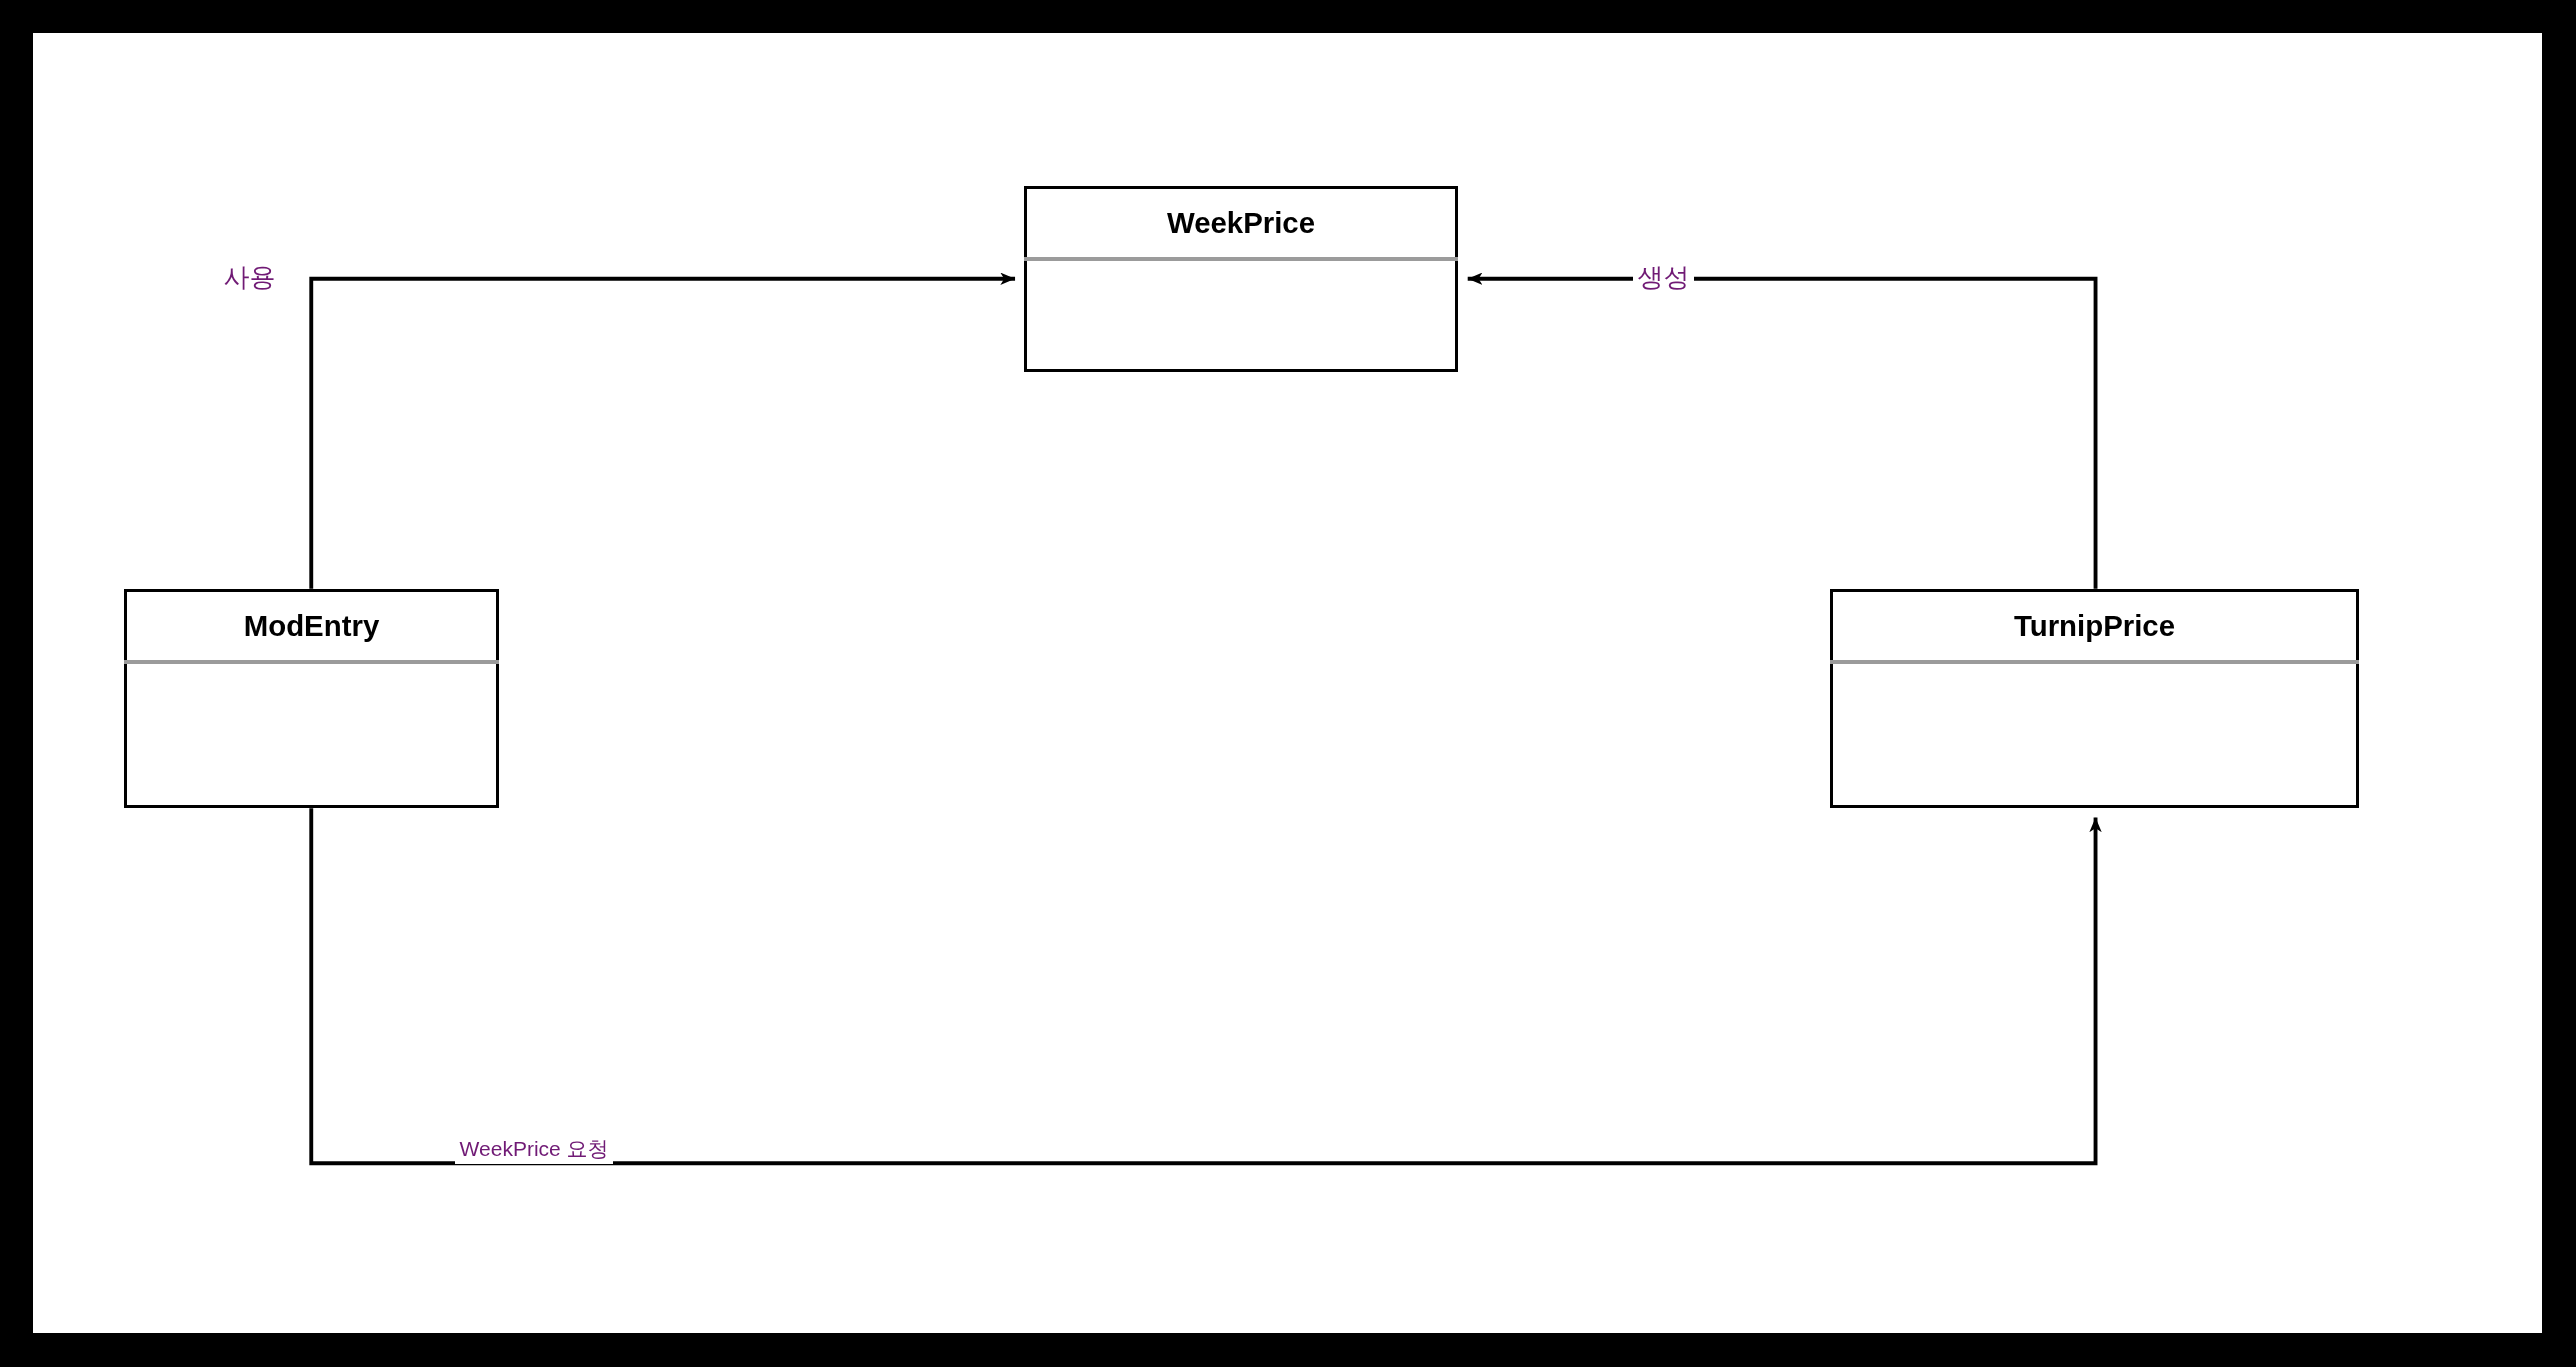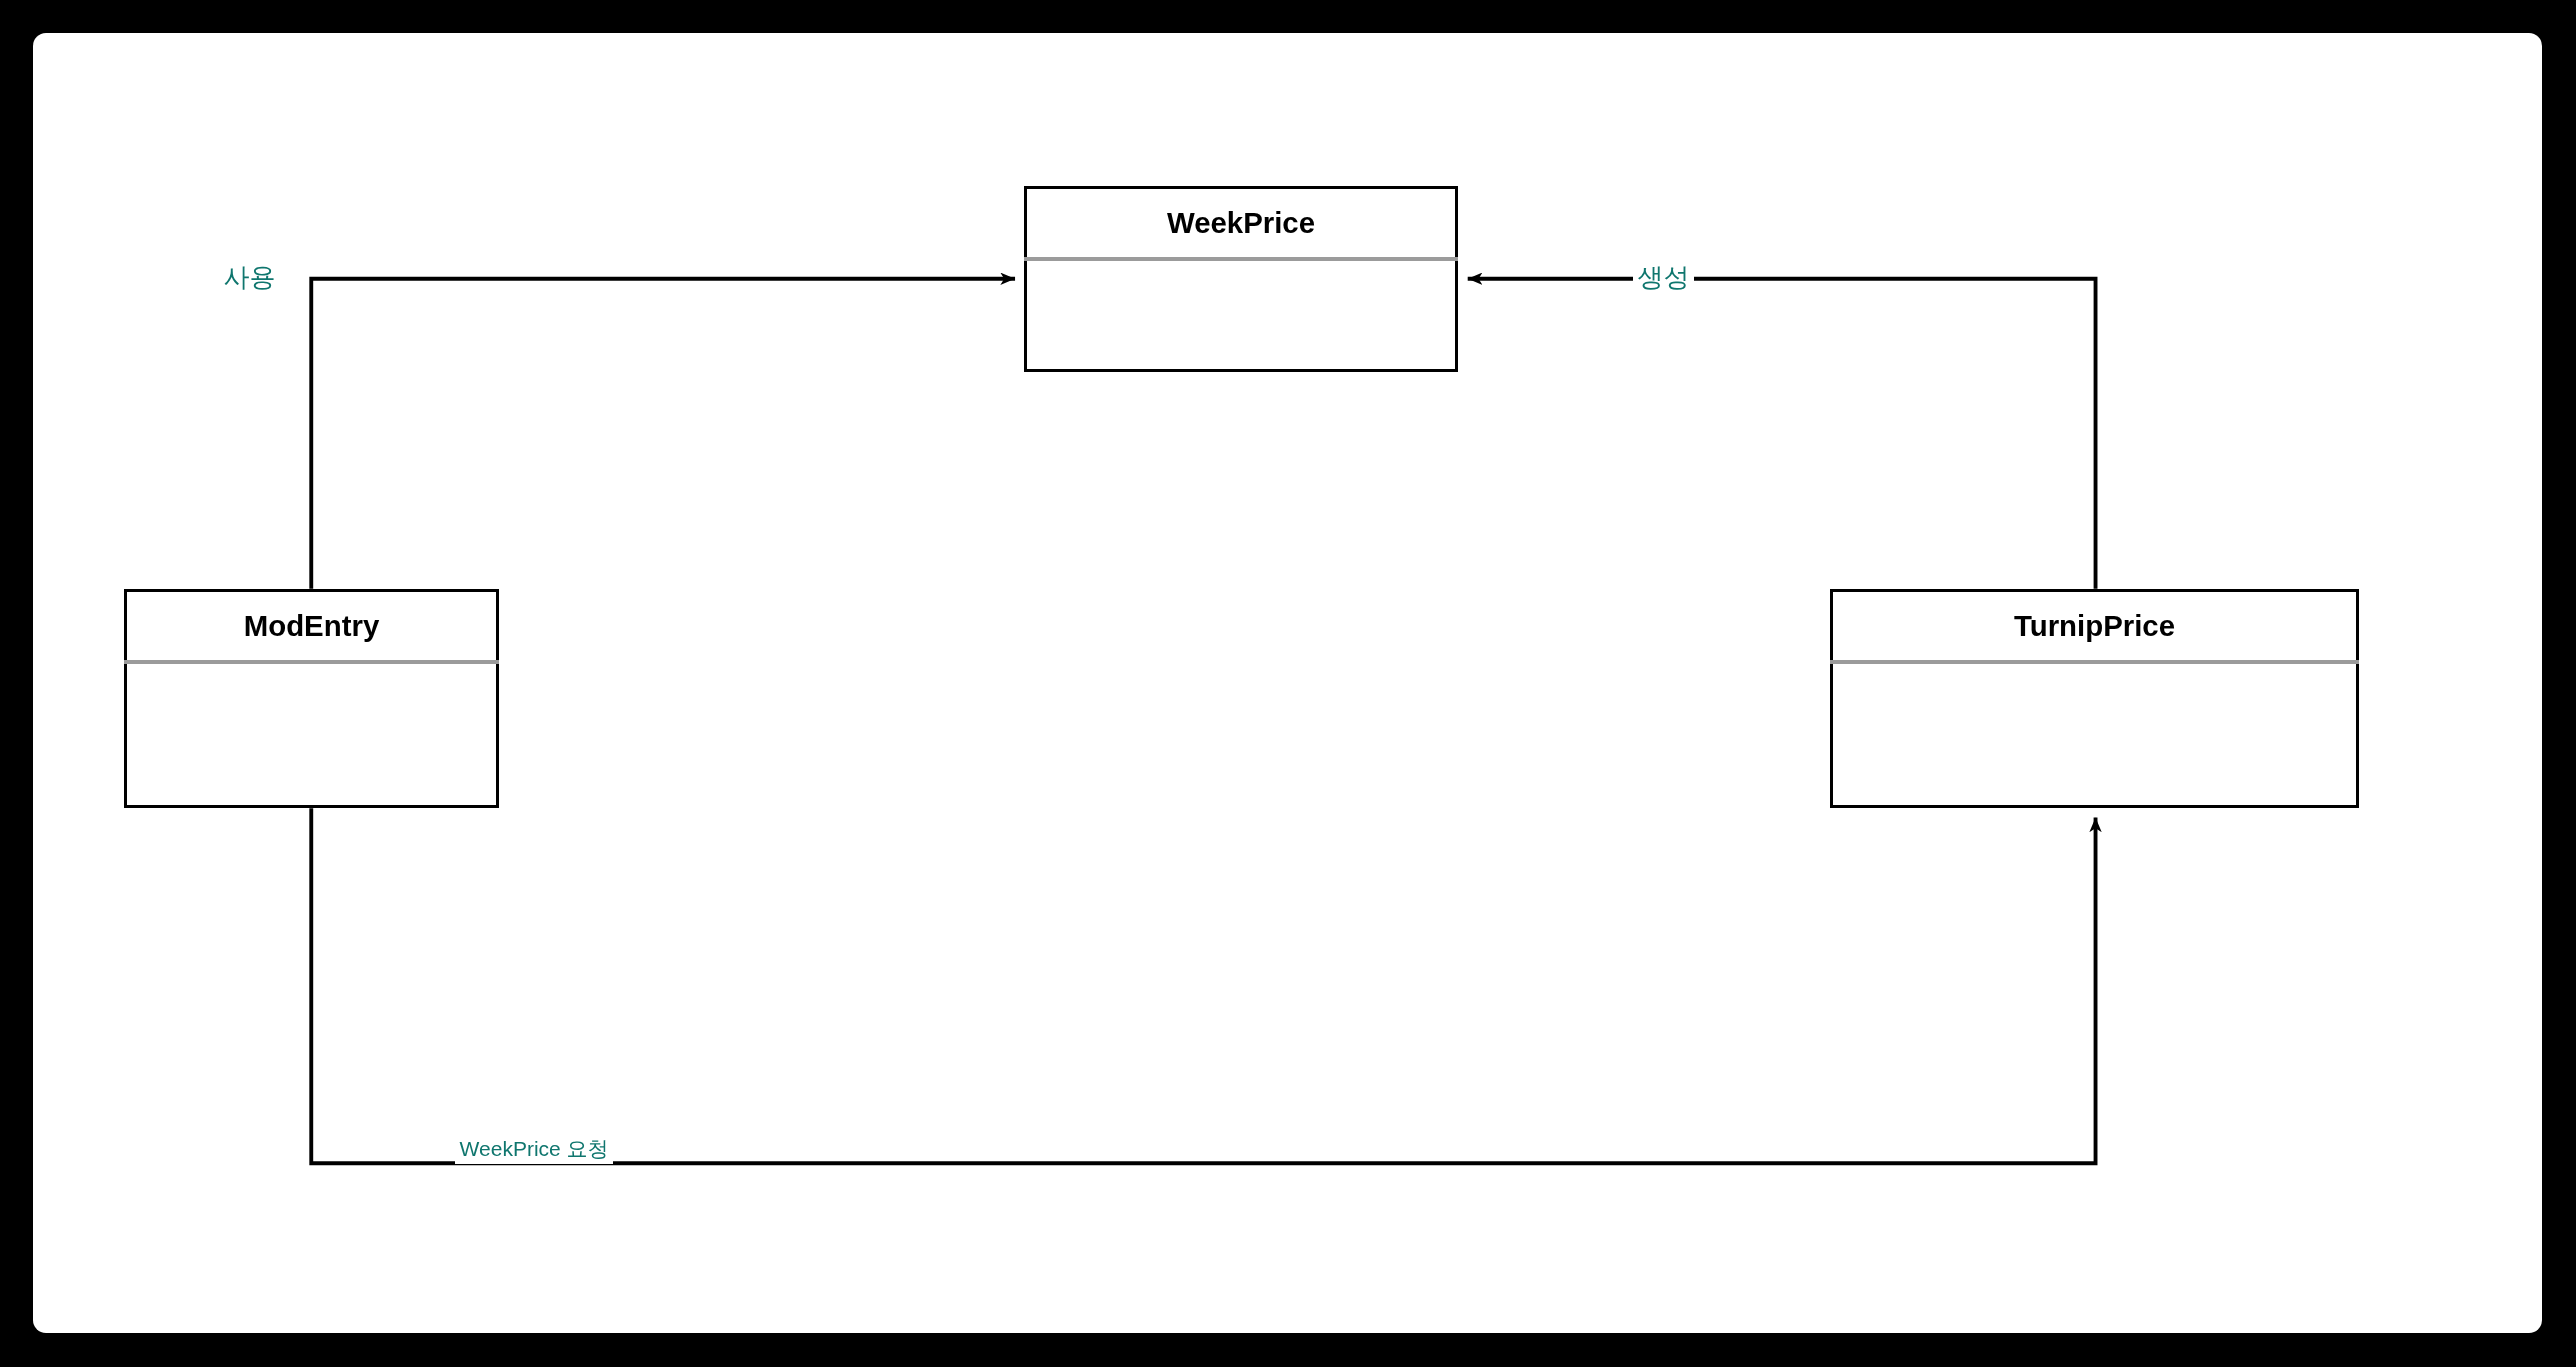--- a/index.html
+++ b/index.html
@@ -17,21 +17,20 @@
     font-family: "Liberation Sans", sans-serif;
   }
   #canvas {
     position: absolute;
     left: 33px;
     top: 33px;
     width: 2509px;
     height: 1300px;
     background: #ffffff;
     overflow: hidden;
-    border-radius: 13px;
   }
   #diagram-svg {
     position: absolute;
     left: 0;
     top: 0;
     width: 2509px;
     height: 1300px;
   }
   
   .uml-node {
@@ -70,21 +69,21 @@
     background: #ffffff;
   }
   
   #node-weekprice  { left: 991px; top: 153px; width: 434px; height: 186px; }
   #node-modentry   { left: 91px;  top: 556px; width: 375px; height: 219px; padding-left: 40px; }
   #node-turnipprice{ left: 1797px; top: 556px; width: 529px; height: 219px; }
 
   
   .edge-label {
     position: absolute;
-    color: #0f766e;
+    color: #701a75;
     white-space: nowrap;
     background: #ffffff;
     padding: 0 4.6px;
     font-size: 26px;
     line-height: 31px;
   }
   #label-use     { left: 186px;  top: 229px; }
   #label-create  { left: 1600px; top: 229px; }
   #label-request { left: 422px;  top: 1100px; font-size: 21px; }
 </style>

